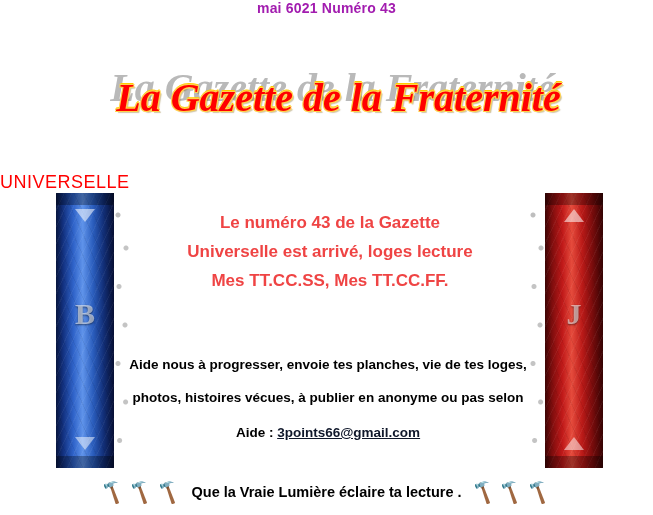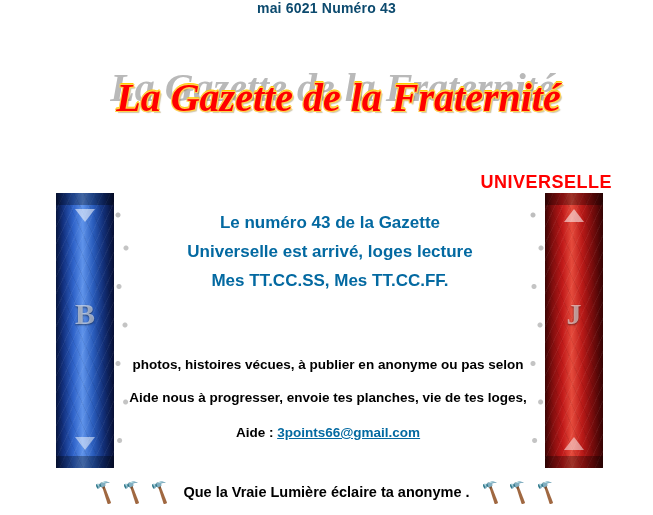--- a/index.html
+++ b/index.html
@@ -22,21 +22,21 @@
 
   
   .issue-line {
     position: absolute;
     top: 0px;
     left: 0;
     width: 653px;
     text-align: center;
     font-size: 14px;
     font-weight: bold;
-    color: #0c4a6e;
+    color: #a21caf;
     letter-spacing: 0.2px;
   }
 
   
   .masthead {
     position: absolute;
     top: 62px;
     left: 12px;
     width: 653px;
     height: 70px;
@@ -69,23 +69,23 @@
        0   -2px 0 #ffcc00,
        2px  2px 1px rgba(120,90,0,.35);
   }
 
   
   .universelle {
     position: absolute;
     top: 172px;
     left: 0;
     width: 612px;
-    text-align: right;
+    text-align: left;
     font-size: 18px;
-    font-weight: bold;
+    font-weight: normal;
     color: #ff0000;
     letter-spacing: 0.5px;
   }
 
   
   .column {
     position: absolute;
     top: 193px;
     width: 58px;
     height: 275px;
@@ -181,41 +181,41 @@
 
   
   .announce {
     position: absolute;
     top: 208px;
     left: 120px;
     width: 420px;
     text-align: center;
     font-size: 17px;
     font-weight: bold;
-    color: #0369a1;
+    color: #ef4444;
     line-height: 29px;
   }
 
   
   .callout {
     position: absolute;
     top: 348px;
     left: 108px;
     width: 440px;
     text-align: center;
     font-size: 13.5px;
     font-weight: bold;
     color: #000000;
     line-height: 33px;
   }
   .mail-line {
     margin-top: 2px;
   }
   .mail-link {
-    color: #0369a1;
+    color: #0f172a;
   }
 
   
   .footer {
     position: absolute;
     top: 480px;
     left: 0;
     width: 653px;
     display: flex;
     align-items: center;
@@ -278,34 +278,34 @@
     <div class="foliage"></div>
   </div>
 
   <div class="announce">
     <div>Le numéro 43 de la Gazette</div>
     <div>Universelle est arrivé, loges   lecture</div>
     <div>Mes TT.CC.SS, Mes  TT.CC.FF.</div>
   </div>
 
   <div class="callout">
+    <div>Aide nous à progresser, envoie tes planches, vie de tes loges,</div>
     <div>photos, histoires vécues, à publier en anonyme ou pas selon</div>
-    <div>Aide nous à progresser, envoie tes planches, vie de tes loges,</div>
     <div class="mail-line">
       <span>Aide : </span><a class="mail-link" href="#">3points66@gmail.com</a>
     </div>
   </div>
 
   <div class="footer">
     <span class="gavels">
       <span class="gavel">🔨</span>
       <span class="gavel">🔨</span>
       <span class="gavel">🔨</span>
     </span>
-    <span>Que la Vraie Lumière éclaire ta anonyme .</span>
+    <span>Que la Vraie Lumière éclaire ta lecture .</span>
     <span class="gavels">
       <span class="gavel">🔨</span>
       <span class="gavel">🔨</span>
       <span class="gavel">🔨</span>
     </span>
   </div>
 
 </div>
 
 </body></html>

